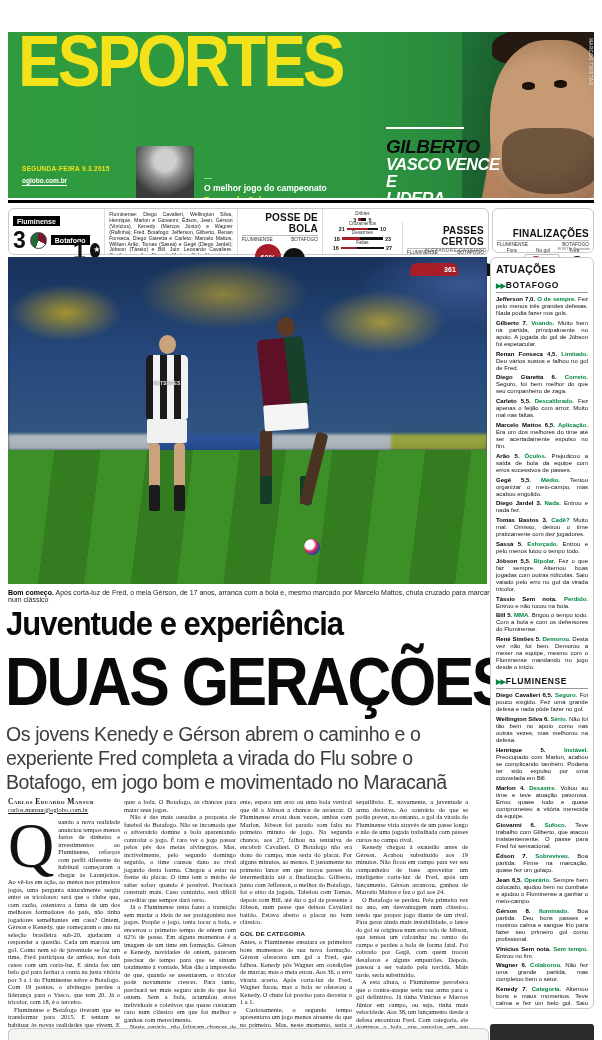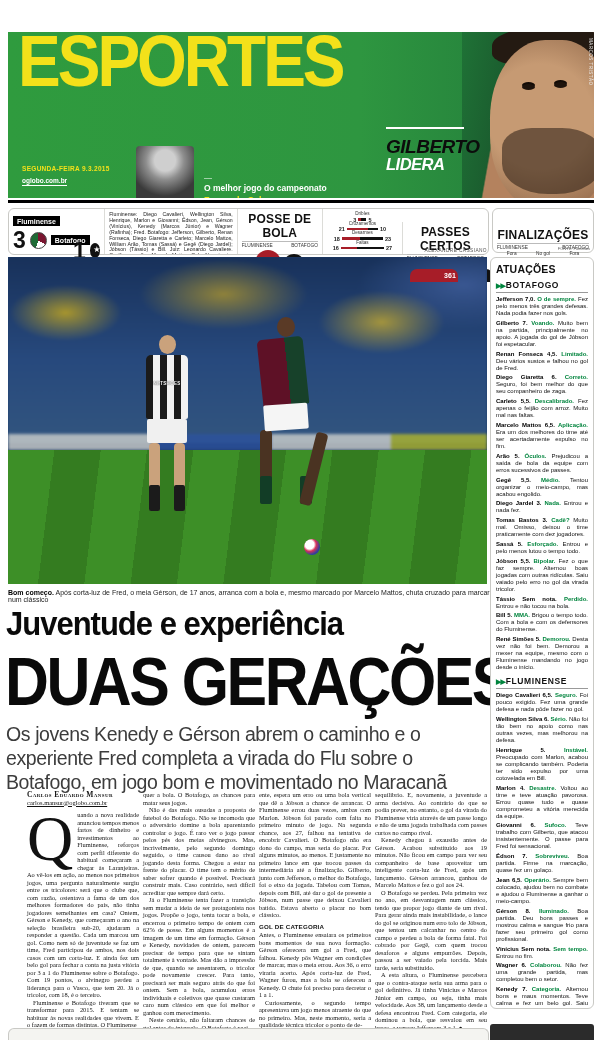--- a/index.html
+++ b/index.html
@@ -47,21 +47,21 @@
   .stats .sect + .sect{border-left:1px solid #dcdcd8;}
   .score{width:96px;display:grid;grid-template-columns:1fr auto;grid-auto-rows:18px;gap:1px 3px;align-items:center;}
   .tag{background:#000;color:#fff;font-weight:bold;font-size:7px;padding:1.5px 4px;justify-self:start;}
   .goals{font-size:23px;font-weight:bold;line-height:20px;}
   .badge{width:15px;height:15px;border-radius:50%;display:inline-block;vertical-align:middle;}
   .badge.flu{background:conic-gradient(#7a1530 0 120deg,#fff 120deg 200deg,#1e6b35 200deg 360deg);border:1px solid #444;}
   .badge.bot{background:#111;position:relative;}
   .badge.bot:after{content:"★";color:#fff;font-size:8px;position:absolute;left:3.5px;top:1.5px;}
   .scoreline{display:flex;align-items:center;gap:4px;}
   .lineups{width:136px;font-size:5.2px;line-height:5.9px;color:#222;text-align:justify;overflow:hidden;}
-  .panel-title{font-size:12px;font-weight:bold;text-align:center;letter-spacing:.2px;}
+  .panel-title{font-size:10px;font-weight:bold;text-align:right;letter-spacing:.2px;}
   .teamlbls{display:flex;justify-content:space-between;font-size:4.8px;color:#333;border-top:1px solid #bbb;margin-top:1px;padding-top:1px;}
   .posse{width:84px;}
   .posse .circles{display:flex;justify-content:center;align-items:flex-end;gap:2px;margin-top:2px;}
   .circ{border-radius:50%;color:#fff;font-weight:bold;display:flex;align-items:center;justify-content:center;}
   .circ.red{width:26px;height:26px;background:#a71d28;font-size:7.5px;}
   .circ.blk{width:22px;height:22px;background:#111;font-size:7px;}
   .baseline{height:1px;background:#999;margin-top:2px;}
   .duels{width:78px;padding-top:2px;}
   .duel-row{position:relative;height:9.5px;}
   .duel-label{position:absolute;left:0;right:0;top:-1px;text-align:center;font-size:4.6px;color:#333;}
@@ -126,21 +126,21 @@
   .caption b{color:#000;}
   
   .kicker{position:absolute;left:6px;top:606px;font-size:31px;font-weight:bold;letter-spacing:-1px;color:#0a0a0a;transform:scaleY(1.05);transform-origin:top left;}
   .headline{position:absolute;left:5px;top:641px;font-size:62px;font-weight:bold;letter-spacing:-2.5px;color:#0a0a0a;transform:scale(.98,1.12);transform-origin:top left;white-space:nowrap;}
   .deck{position:absolute;left:6px;top:722px;width:482px;font-size:19.5px;line-height:24px;color:#3c3c3c;letter-spacing:-.4px;}
   
   .bodywrap{position:absolute;left:8px;top:786px;width:479px;height:250px;overflow:hidden;
             font-family:"Liberation Serif",serif;}
   .byline{font-family:"Liberation Serif",serif;font-size:7.5px;font-weight:bold;letter-spacing:.4px;font-variant:small-caps;}
   .bymail{font-family:"Liberation Serif",serif;font-size:6.5px;text-decoration:underline;color:#111;}
-  .cols{display:flex;gap:4px;margin-top:5px;justify-content:flex-end;}
+  .cols{display:flex;gap:4px;margin-top:12px;}
   .col{width:112px;font-size:6.4px;line-height:7.5px;text-align:justify;color:#141414;}
   .col:first-child{margin-top:0;}
   .col p{margin:0 0 0 0;text-indent:6px;}
   .col p.first{text-indent:0;}
   .col h4{margin:4px 0 1px;font-family:"Liberation Sans",sans-serif;font-size:6.2px;letter-spacing:.2px;}
   .dropcap{float:left;font-size:64px;line-height:52px;padding:2px 4px 0 0;font-family:"Liberation Serif",serif;color:#111;}
   
   .sidebar{position:absolute;left:490px;top:257px;width:104px;height:752px;border:1px solid #c9c9c5;border-radius:6px;
            padding:5px 5px 4px;box-sizing:border-box;overflow:hidden;background:#fff;}
   .sb-title{font-size:10.5px;font-weight:bold;letter-spacing:.2px;margin-bottom:4px;}
@@ -182,20 +182,21 @@
     <div class="face">
       <div class="hair"></div>
       <div class="head"></div>
       <div class="beard"></div>
       <div class="eye" style="left:60px;top:52px;"></div>
       <div class="eye" style="left:92px;top:50px;"></div>
     </div>
     <div class="promo">
       <div class="rule"></div>
       <div class="nm">GILBERTO</div>
+      <div class="tt">VASCO VENCE E</div>
       <div class="tt"><span>LIDERA</span>
         </div>
     </div>
     <div class="vcredit">MARCOS TRISTÃO</div>
   </div>
   <div class="blackrule"></div>
 
   <div class="stats">
     <div class="sect score">
       <span class="tag">Fluminense</span>

